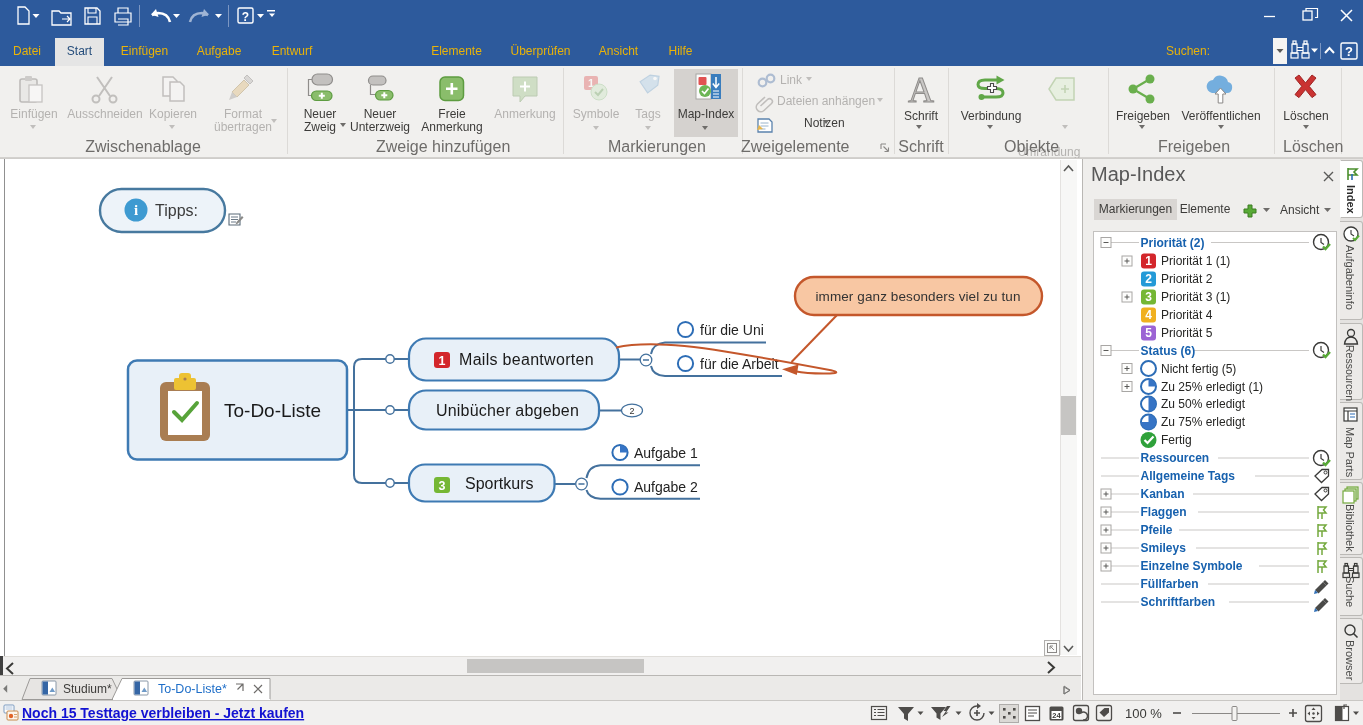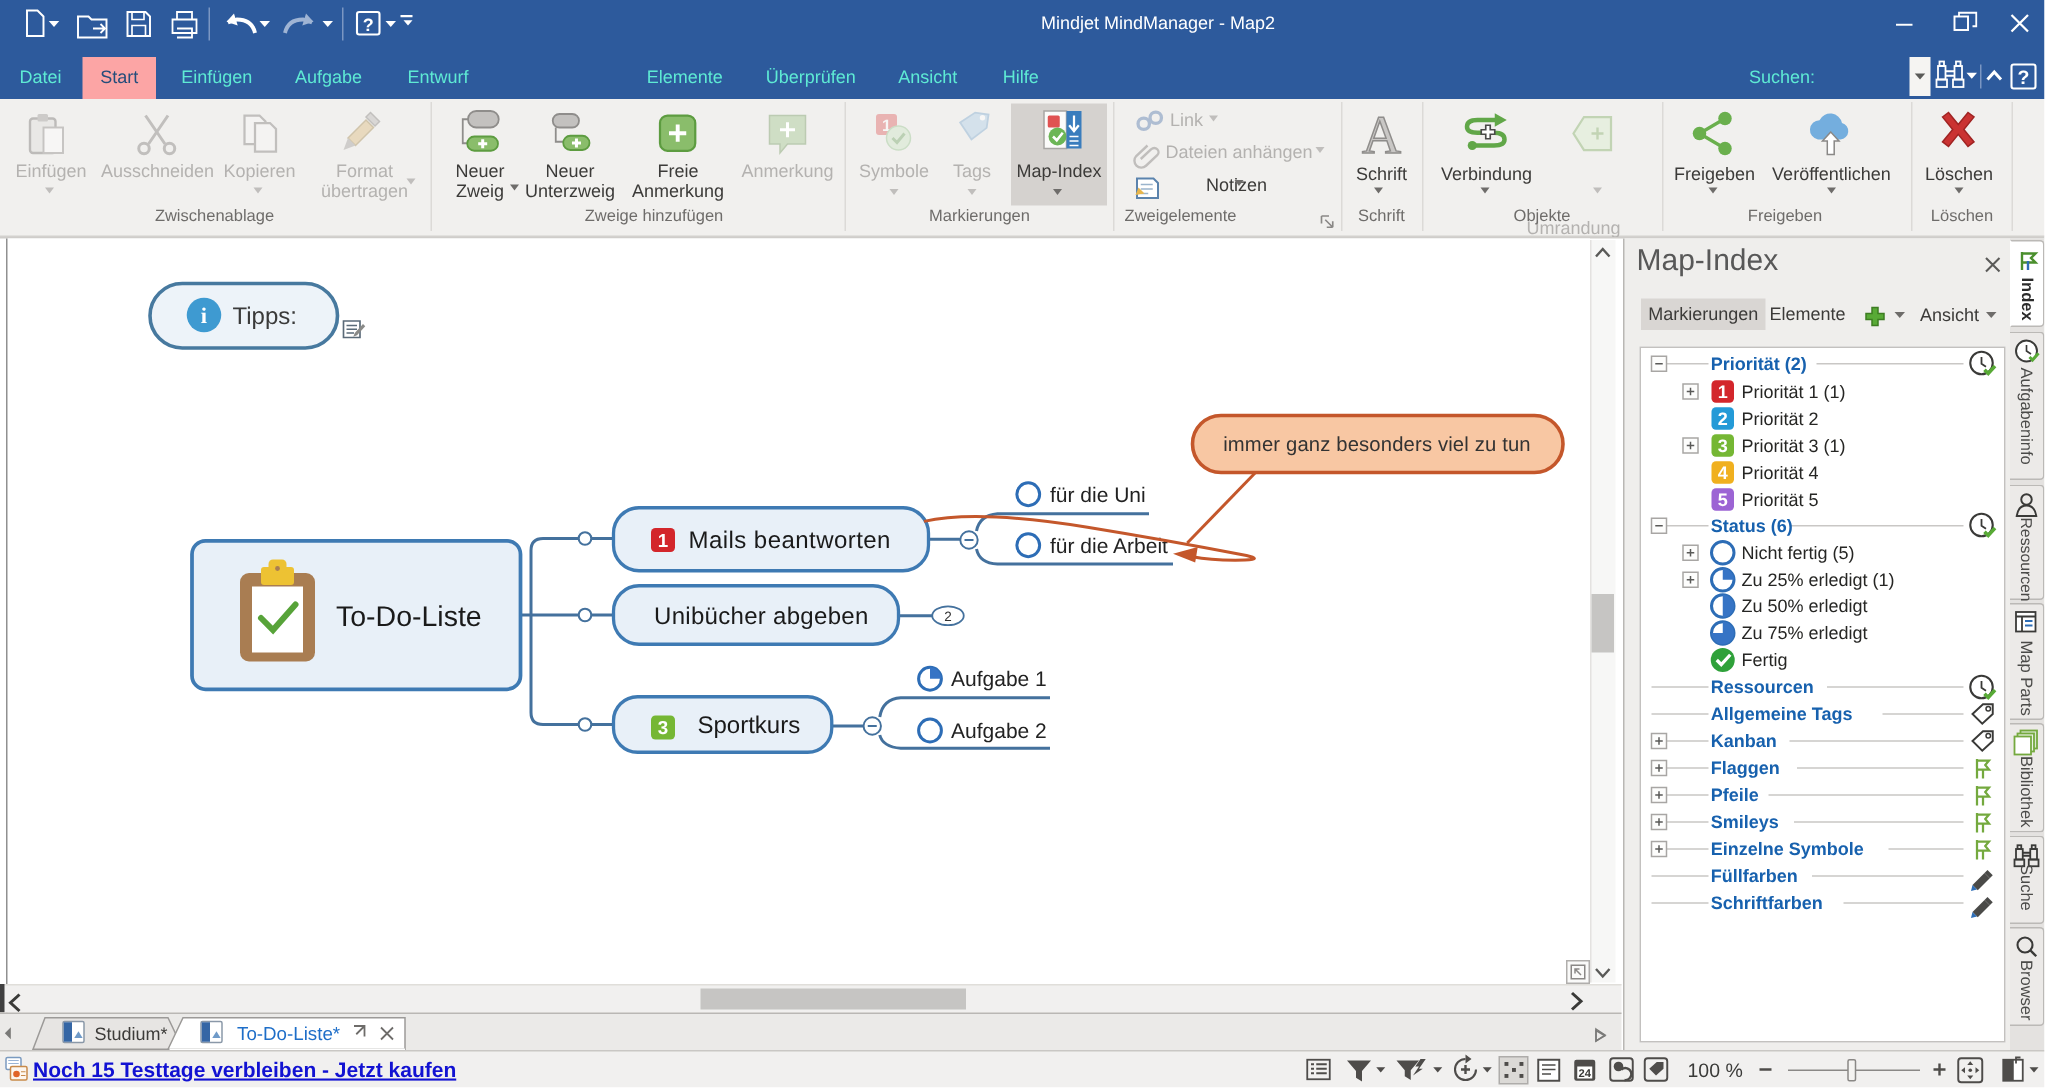--- a/index.html
+++ b/index.html
@@ -3,28 +3,28 @@
 <meta charset="utf-8">
 <style>
 * { margin:0; padding:0; box-sizing:border-box; }
 html,body { width:1363px; height:725px; overflow:hidden; }
 body { font-family:"Liberation Sans", sans-serif; position:relative; background:#fff; }
 .abs { position:absolute; }
 
 
 #titlebar { left:0; top:0; width:1363px; height:36px; background:#2d5a9c; }
 #tabrow { left:0; top:36px; width:1363px; height:30px; background:#2d5a9c; }
-.rtab { position:absolute; top:0; height:30px; line-height:30px; color:#5eead4; font-size:12px; text-align:center; }
-.rtab.active { background:#fca5a5; color:#254d7b; top:2px; height:28px; line-height:27px; }
+.rtab { position:absolute; top:0; height:30px; line-height:30px; color:#eab308; font-size:12px; text-align:center; }
+.rtab.active { background:#e5e5e5; color:#254d7b; top:2px; height:28px; line-height:27px; }
 #title-text { position:absolute; left:694px; top:0; width:160px; height:30px; line-height:30px; color:#fff; font-size:12px; white-space:nowrap; }
 
 
 #ribbon { left:0; top:66px; width:1363px; height:92px; background:#f1f0ee; border-bottom:1px solid #d3d1ce; }
 .gsep { position:absolute; top:2px; height:86px; width:1px; background:#dcdad7; }
-.glabel { position:absolute; top:72px; height:14px; font-size:11px; color:#6e6c6a; text-align:center; white-space:nowrap; }
+.glabel { position:absolute; top:72px; height:14px; font-size:16px; color:#6e6c6a; text-align:center; white-space:nowrap; }
 .blabel { position:absolute; font-size:12px; line-height:12.5px; color:#3c3b39; text-align:center; white-space:nowrap; }
 .blabel.dis { color:#b4b2b0; }
 .dd { position:absolute; width:0; height:0; border-left:3.5px solid transparent; border-right:3.5px solid transparent; border-top:4px solid #6e6c6a; }
 .dd.dis { border-top-color:#c0bebc; }
 
 
 #canvas { left:5px; top:159px; width:1055px; height:497px; background:#fff; }
 #leftline { left:4px; top:159px; width:1px; height:516px; background:#909090; }
 #topline { left:0; top:158px; width:1363px; height:1px; background:#cfcdca; }
 
@@ -91,21 +91,20 @@
   <path d="M267 10 h8 v1.5 h-8 z M269 13.5 l3 3.5 l3 -3.5 z"></path>
  </g>
 
  <g stroke="#fff" stroke-width="1.3" fill="none">
   <path d="M1264 16.5 h11"></path>
   <rect x="1303" y="11" width="9" height="9"></rect>
   <path d="M1306 11 v-2.5 h11.5 v9 h-2.5" stroke-width="1.2"></path>
   <path d="M1341 10 l11 11 m0 -11 l-11 11" stroke-width="1.5"></path>
  </g>
 </svg>
-<div id="title-text">Mindjet MindManager - Map2</div>
 </div>
 <div class="abs" id="tabrow">
 <div class="rtab" style="left:8px;width:38px;">Datei</div>
 <div class="rtab active" style="left:55px;width:49px;">Start</div>
 <div class="rtab" style="left:114px;width:61px;">Einfügen</div>
 <div class="rtab" style="left:188px;width:62px;">Aufgabe</div>
 <div class="rtab" style="left:263px;width:58px;">Entwurf</div>
 <div class="rtab" style="left:334px;width:79px;margin-top:38px;">Formatieren</div>
 <div class="rtab" style="left:426px;width:61px;">Elemente</div>
 <div class="rtab" style="left:501px;width:79px;">Überprüfen</div>

